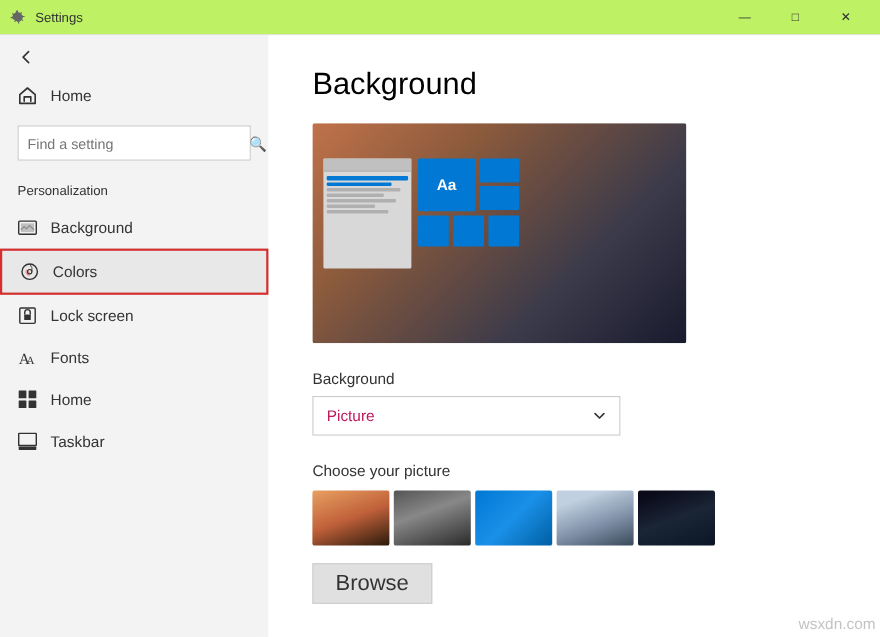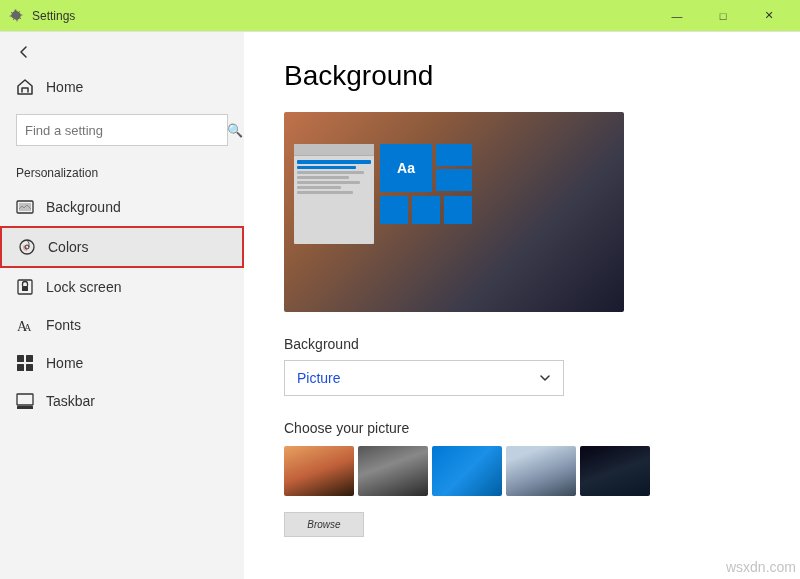--- a/index.html
+++ b/index.html
@@ -198,21 +198,21 @@
       width: 100%;
       height: 36px;
       border: 1px solid #ccc;
       background: #fff;
       display: flex;
       align-items: center;
       justify-content: space-between;
       padding: 0 12px;
       cursor: pointer;
       font-size: 14px;
-      color: #1d4ed8;
+      color: #be185d;
     }
 
     
     .thumbnails-section {
     }
 
     .thumbnails-label {
       font-size: 14px;
       color: #333;
       margin-bottom: 10px;
@@ -248,25 +248,24 @@
       background: linear-gradient(160deg, #0a0a1a 10%, #1a2535 50%, #0a1525 100%);
     }
 
     .browse-btn {
       display: inline-flex;
       align-items: center;
       justify-content: center;
       padding: 6px 20px;
       background: #e0e0e0;
       border: 1px solid #ccc;
-      font-size: 10px;
+      font-size: 20px;
       color: #333;
       cursor: pointer;
       min-width: 80px;
-      font-style: italic;
     }
 
     
     .watermark {
       position: absolute;
       bottom: 4px;
       right: 4px;
       font-size: 14px;
       color: rgba(180,180,180,0.8);
     }

